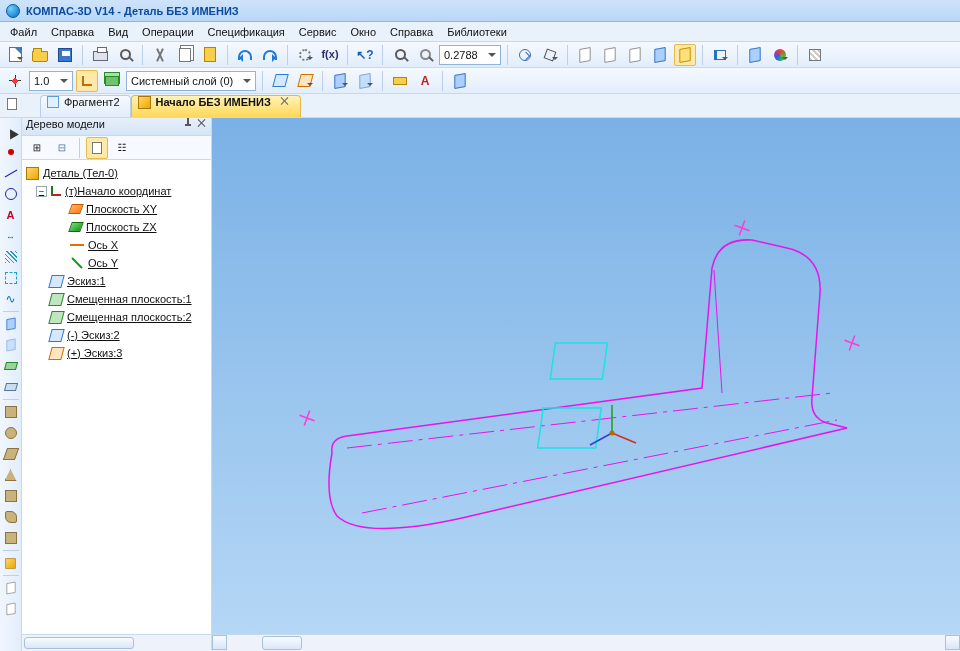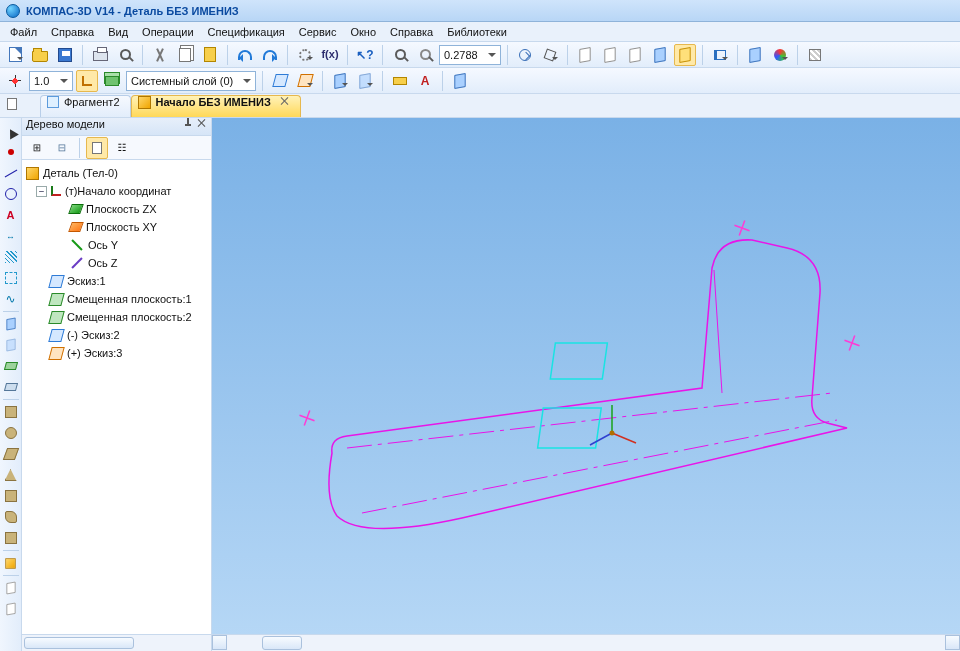--- a/index.html
+++ b/index.html
@@ -82,21 +82,21 @@
 .pin{width:10px;height:10px;position:relative;}
 .pin::before{content:"";position:absolute;left:4px;top:0;width:2px;height:7px;background:#555;}
 .pin::after{content:"";position:absolute;left:2px;top:6px;width:6px;height:2px;background:#555;}
 .xbtn{width:10px;height:10px;position:relative;}
 .xbtn::before,.xbtn::after{content:"";position:absolute;left:4px;top:0;width:1px;height:10px;background:#555;}
 .xbtn::before{transform:rotate(45deg);} .xbtn::after{transform:rotate(-45deg);}
 .panel-toolbar{height:24px;border-bottom:1px solid #c8d9ed;display:flex;align-items:center;gap:3px;padding:0 4px;}
 
 .tree { flex:1; overflow:auto; background:#fff; padding:4px 2px 4px 4px; }
 .tree ul{list-style:none;padding-left:0;}
-.tree li{white-space:nowrap;line-height:18px;display:flex;align-items:center;gap:4px;}
+.tree li{white-space:nowrap;line-height:18px;display:flex;align-items:center;gap:4px;text-decoration:underline;}
 .tree li .tw{width:11px;height:11px;border:1px solid #9aa;color:#335;font:9px/9px monospace;text-align:center;cursor:default;background:#fff;}
 .tree li .sp{display:inline-block;}
 .hscroll{height:17px;background:#eef3fb;border-top:1px solid #c8d9ed;position:relative;}
 .hscroll .thumb{position:absolute;left:2px;top:2px;height:12px;width:110px;background:linear-gradient(#f7fbff,#d9e7f8);border:1px solid #aac1dd;border-radius:3px;}
 
 .viewport { flex:1; position:relative; background:linear-gradient(#7ab1e6 0%, #b7d8f6 100%); overflow:hidden;}
 .viewport svg{position:absolute;inset:0;}
 .vp-scroll-h{position:absolute;left:0;right:0;bottom:0;height:17px;background:#eef3fb;border-top:1px solid #c8d9ed;}
 .vp-scroll-h .arrow,.vp-scroll-v .arrow{width:15px;height:15px;background:linear-gradient(#f7fbff,#d9e7f8);border:1px solid #aac1dd;position:absolute;}
 .vp-scroll-h .arrow.l{left:0;top:0;} .vp-scroll-h .arrow.r{right:0;top:0;}
@@ -386,37 +386,37 @@
           </li>
         <li>
             <span class="sp" style="width:6px"></span>
             <span class="tw">−</span>
             <span class="ic ic-origin"></span>
             <span>(т)Начало координат</span>
           </li>
 
         <li>
             <span class="sp" style="width:40px"></span>
+            <span class="ic ic-plane"></span>
+            <span>Плоскость XY</span>
+          </li>
+        <li>
+            <span class="sp" style="width:40px"></span>
             <span class="ic ic-plane zx"></span>
             <span>Плоскость ZX</span>
           </li>
         <li>
             <span class="sp" style="width:40px"></span>
-            <span class="ic ic-plane"></span>
-            <span>Плоскость XY</span>
+            <span class="ic ic-axis x"></span>
+            <span>Ось X</span>
           </li>
         <li>
             <span class="sp" style="width:40px"></span>
             <span class="ic ic-axis y"></span>
             <span>Ось Y</span>
-          </li>
-        <li>
-            <span class="sp" style="width:40px"></span>
-            <span class="ic ic-axis z"></span>
-            <span>Ось Z</span>
           </li>
 
         <li>
             <span class="sp" style="width:20px"></span>
             <span class="ic ic-sketch"></span>
             <span>Эскиз:1</span>
           </li>
         <li>
             <span class="sp" style="width:20px"></span>
             <span class="ic ic-sketch" style="background:#bfe6bf;border-color:#2a8a2a"></span>

